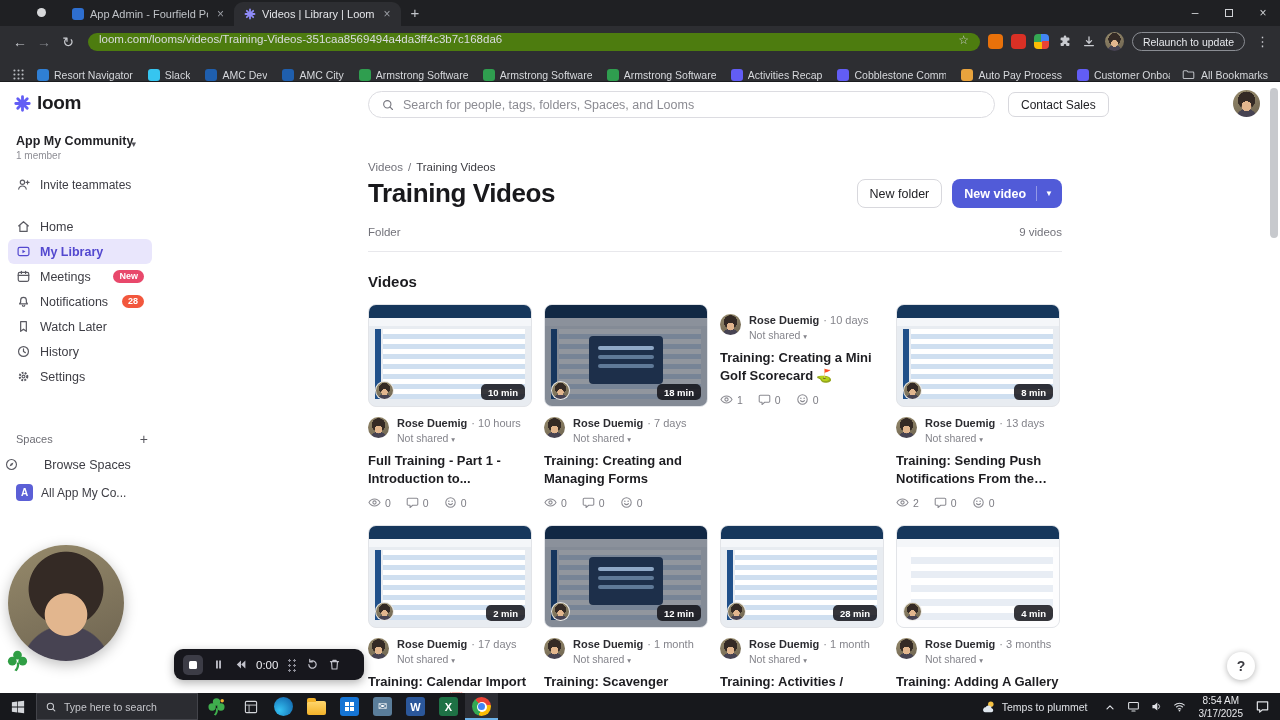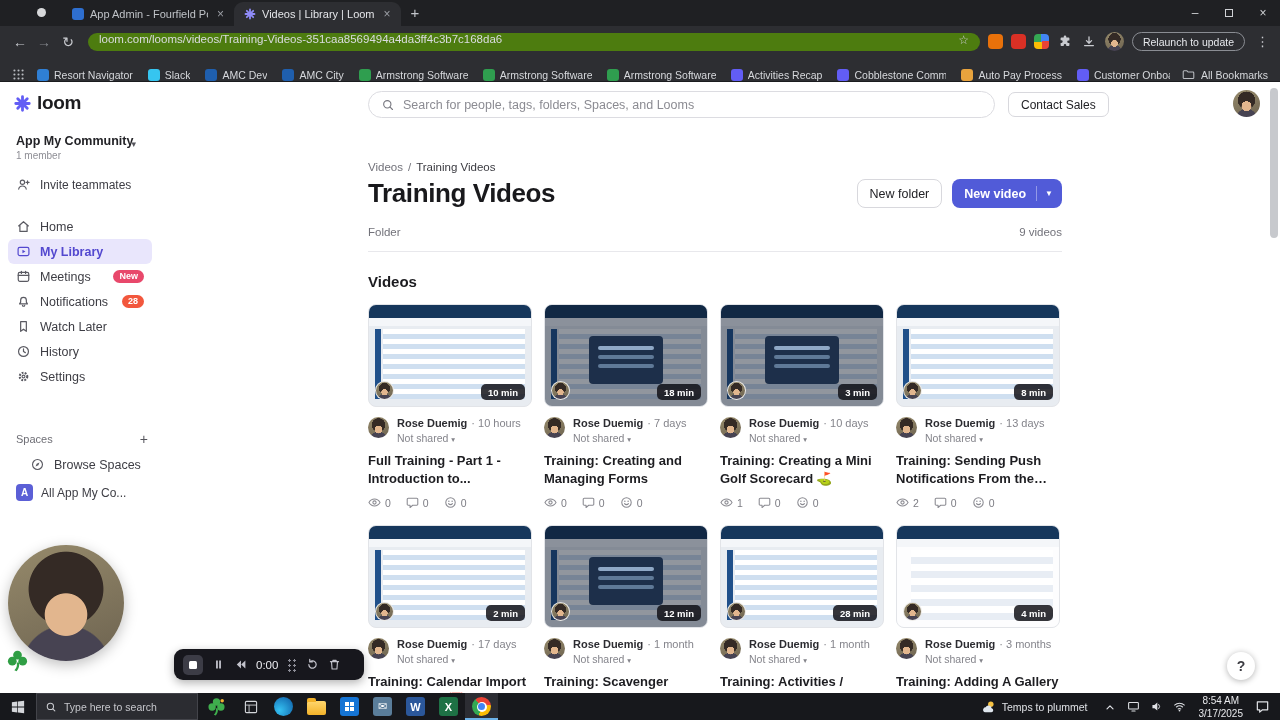--- a/index.html
+++ b/index.html
@@ -62,21 +62,21 @@
   .nav-item{display:flex;align-items:center;gap:9px;height:25px;padding:0 8px;border-radius:6px;color:#3d3d44;font-size:12.5px;}
   .nav-ic{width:15px;height:15px;color:#5a5a62;flex:none;}
   .nav-item.active{background:#e9e6fc;color:#5348cf;font-weight:600;}
   .nav-item.active .nav-ic{color:#5348cf;}
   .badge{margin-left:auto;color:#fff;font-size:9px;font-weight:700;padding:2px 6px;border-radius:8px;line-height:1;}
   .badge-new{background:#e8486b;}
   .badge-count{background:#f2573d;}
   .spaces-head{position:absolute;left:16px;right:12px;top:349px;display:flex;align-items:center;}
   .spaces-label{font-size:11px;color:#6e6e75;}
   .spaces-add{margin-left:auto;color:#55555c;font-size:14px;}
-  .browse{position:absolute;left:30px;top:375px;display:flex;gap:9px;align-items:center;font-size:12.5px;color:#3d3d44;}
+  .browse{position:absolute;left:4px;top:375px;display:flex;gap:25px;align-items:center;font-size:12.5px;color:#3d3d44;}
   .space-item{position:absolute;left:16px;top:402px;display:flex;gap:8px;align-items:center;font-size:12px;color:#3d3d44;width:134px;}
   .space-tile{width:17px;height:17px;border-radius:4px;background:#5b5fd6;color:#fff;font-size:10px;font-weight:700;display:flex;align-items:center;justify-content:center;flex:none;}
   .space-label{white-space:nowrap;overflow:hidden;text-overflow:ellipsis;}
 
   
   .search-pill{position:absolute;left:368px;top:9px;width:627px;height:27px;border:1px solid #dcdce1;border-radius:14px;display:flex;align-items:center;gap:8px;padding:0 12px;background:#fff;}
   .search-ic{width:14px;height:14px;color:#77777f;flex:none;}
   .search-pill input{border:0;outline:0;flex:1;min-width:0;font-size:12.5px;color:#333;font-family:inherit;background:transparent;}
   .search-pill input::placeholder{color:#8b8b92;}
   .contact{position:absolute;left:1008px;top:10px;height:25px;padding:0 12px;border:1px solid #d8d8dd;border-radius:7px;font-size:12px;color:#232327;background:#fff;display:flex;align-items:center;font-family:inherit;}
@@ -510,26 +510,20 @@
                 <circle cx="8" cy="8" r="5.8" fill="none" stroke="currentColor" stroke-width="1.3"></circle>
                 <path d="M5.6 9.4a3 3 0 004.8 0" fill="none" stroke="currentColor" stroke-width="1.3" stroke-linecap="round"></path>
                 <circle cx="6" cy="6.5" r=".9" fill="currentColor"></circle>
                 <circle cx="10" cy="6.5" r=".9" fill="currentColor"></circle>
               </svg>
               <span>0</span>
             </span>
           </div>
         </article>
         <article class="card">
-          <div class="thumb thumb-modal">
-            <span class="shot"></span>
-            <span class="mock-modal"></span>
-            <span class="cam face"></span>
-            <span class="dur">3 min</span>
-          </div>
           <div class="meta">
             <span class="avatar-sm face"></span>
             <div>
               <div class="author-line"><b>Rose Duemig</b><span class="when">· 10 days</span></div>
               <div class="share">Not shared <span class="chev">▾</span></div>
             </div>
           </div>
           <h3 class="card-title">Training: Creating a Mini Golf Scorecard ⛳</h3>
           <div class="stats">
             <span class="stat">

